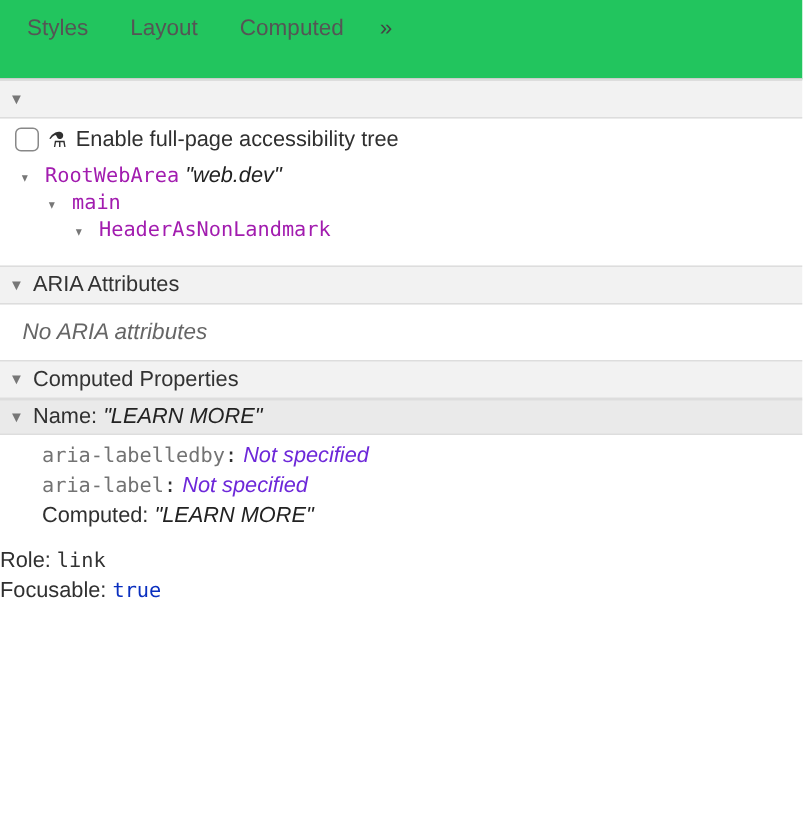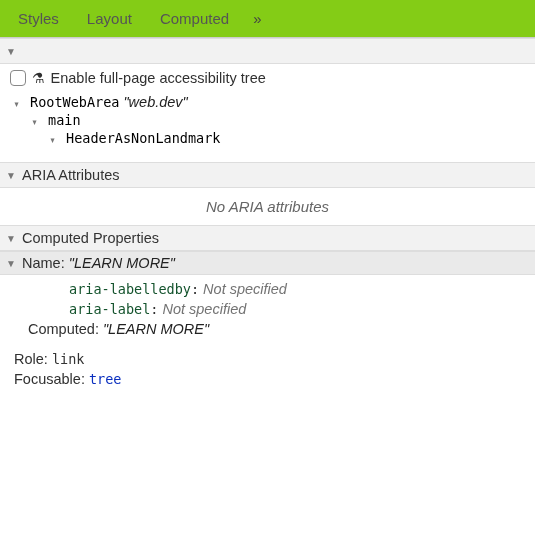--- a/index.html
+++ b/index.html
@@ -8,23 +8,23 @@
     font-family: "Helvetica Neue", Arial, sans-serif;
     font-size: 14.5px;
     color: #303030;
     background: #fff;
     width: 535px;
   }
   
   .tabbar {
     display: flex;
     align-items: stretch;
-    height: 38px;
+    height: 53px;
     border-bottom: 1px solid #ccc;
-    background: #84cc16;
+    background: #22c55e;
     padding: 0 4px;
   }
   .tab {
     padding: 10px 14px 0 14px;
     color: #555;
     cursor: pointer;
     font-size: 15px;
     position: relative;
   }
   .tab.active {
@@ -82,47 +82,46 @@
   .tree > ul { padding-left: 4px; }
   .tree li { padding: 2px 0; }
   .twisty {
     display: inline-block;
     width: 10px;
     font-size: 9px;
     color: #777;
     transform: scaleX(0.9);
     margin-right: 2px;
   }
-  .role  { color: #000000; font-family: Menlo, Consolas, monospace; font-size: 13.5px; }
+  .role  { color: #a21caf; font-family: Menlo, Consolas, monospace; font-size: 13.5px; }
   .quoted { font-style: italic; color: #222; }
   
   .aria-empty {
-    text-align: center;
     font-style: italic;
     color: #666;
     padding: 10px 15px;
     font-size: 15px;
   }
   
   .comp-sub {
     display: flex;
     align-items: center;
     background: #eaeaea;
     border-top: 1px solid #ddd;
     border-bottom: 1px solid #ddd;
     padding: 3px 6px;
   }
   .comp-body { padding: 4px 10px 10px 28px; }
   .propline { padding: 2px 0; font-size: 14.5px; }
   .mono  { font-family: Menlo, Consolas, monospace; font-size: 13.5px; }
-  .attr-name { color: #14532d; margin-left: 41px; }
-  .notspec { color: #737373; font-style: italic; }
+  .attr-name { color: #737373; }
+  .notspec { color: #6d28d9; font-style: italic; }
   .bool { color: #0a2fbf; }
   .roleval { color: #333; }
-  .rootprops { padding-left: 14px; }
+  .rootprops { }
 </style>
 </head>
 <body>
 
 <div class="tabbar">
   <div class="tab">Styles</div>
   <div class="tab">Layout</div>
   <div class="tab">Computed</div>
   <div class="tab-overflow">»</div>
 </div>
@@ -188,15 +187,15 @@
     <span class="quoted">"LEARN MORE"</span>
   </div>
 </div>
 <div class="rootprops">
   <div class="propline">
     <span>Role:</span>
     <span class="mono roleval">link</span>
   </div>
   <div class="propline">
     <span>Focusable:</span>
-    <span class="mono bool">tree</span>
+    <span class="mono bool">true</span>
   </div>
 </div>
 
 </body></html>

